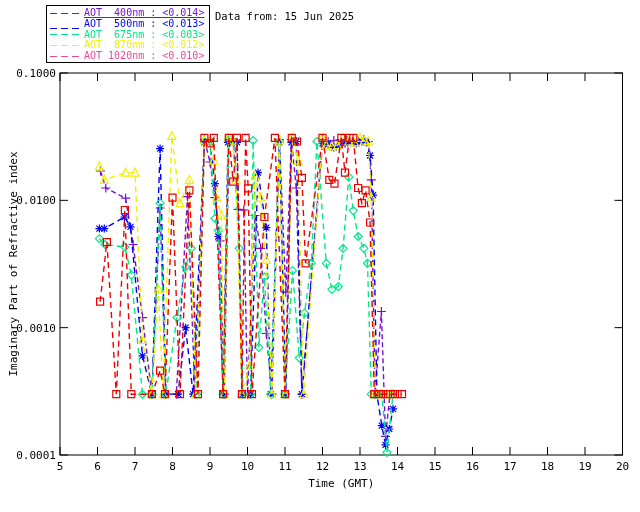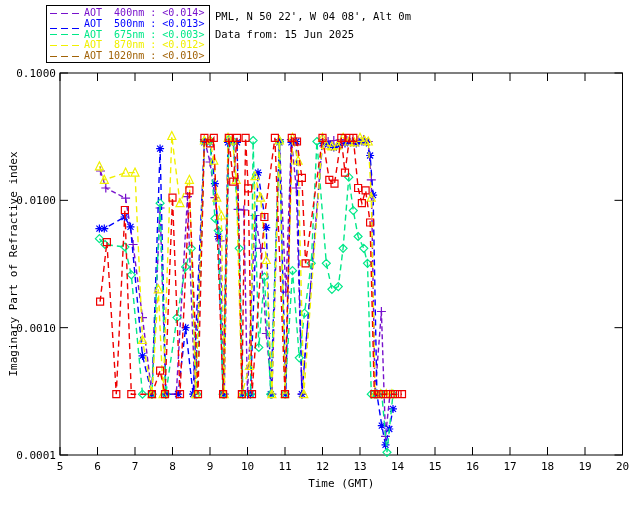--- a/index.html
+++ b/index.html
@@ -112,40 +112,39 @@
         <path d="M99.4 166.3L104.3 179.8L125.6 172.6L135.0 172.6L142.5 340.0L151.9 394.2L158.3 289.3L163.1 394.2L171.8 136.0L180.0 203.2L189.4 179.8L195.7 394.2L204.4 140.5L210.0 140.5L213.8 160.6L216.8 197.6L221.3 215.5L224.3 394.2L228.0 137.8L232.5 140.5L236.2 179.8L241.9 394.2L249.4 366.0L255.0 176.1L260.6 197.6L266.3 260.0L271.9 394.2L279.4 140.5L285.0 394.2L292.5 137.8L298.1 160.6L303.8 394.2L322.5 137.8L326.3 145.4L331.9 146.4L337.5 145.4L343.1 137.8L348.8 141.5L354.4 142.4L360.0 137.8L364.5 140.5L368.3 141.5L371.3 197.6L375.0 394.2L380.6 394.2L386.3 394.2L391.9 394.2" stroke-width="1.4" stroke-dasharray="6,4"></path>
         <path d="M99.4 161.8L103.4 169.8L95.4 169.8ZM104.3 175.3L108.3 183.3L100.3 183.3ZM125.6 168.1L129.6 176.1L121.6 176.1ZM135 168.1L139 176.1L131 176.1ZM142.5 335.5L146.5 343.5L138.5 343.5ZM151.9 389.7L155.9 397.7L147.9 397.7ZM158.3 284.8L162.3 292.8L154.3 292.8ZM163.1 389.7L167.1 397.7L159.1 397.7ZM171.8 131.5L175.8 139.5L167.8 139.5ZM180 198.7L184 206.7L176 206.7ZM189.4 175.3L193.4 183.3L185.4 183.3ZM195.7 389.7L199.7 397.7L191.7 397.7ZM204.4 136L208.4 144L200.4 144ZM210 136L214 144L206 144ZM213.8 156.1L217.8 164.1L209.8 164.1ZM216.8 193.1L220.8 201.1L212.8 201.1ZM221.3 211L225.3 219L217.3 219ZM224.3 389.7L228.3 397.7L220.3 397.7ZM228 133.3L232 141.3L224 141.3ZM232.5 136L236.5 144L228.5 144ZM236.2 175.3L240.2 183.3L232.2 183.3ZM241.9 389.7L245.9 397.7L237.9 397.7ZM249.4 361.5L253.4 369.5L245.4 369.5ZM255 171.6L259 179.6L251 179.6ZM260.6 193.1L264.6 201.1L256.6 201.1ZM266.3 255.5L270.3 263.5L262.3 263.5ZM271.9 389.7L275.9 397.7L267.9 397.7ZM279.4 136L283.4 144L275.4 144ZM285 389.7L289 397.7L281 397.7ZM292.5 133.3L296.5 141.3L288.5 141.3ZM298.1 156.1L302.1 164.1L294.1 164.1ZM303.8 389.7L307.8 397.7L299.8 397.7ZM322.5 133.3L326.5 141.3L318.5 141.3ZM326.3 140.9L330.3 148.9L322.3 148.9ZM331.9 141.9L335.9 149.9L327.9 149.9ZM337.5 140.9L341.5 148.9L333.5 148.9ZM343.1 133.3L347.1 141.3L339.1 141.3ZM348.8 137L352.8 145L344.8 145ZM354.4 137.9L358.4 145.9L350.4 145.9ZM360 133.3L364 141.3L356 141.3ZM364.5 136L368.5 144L360.5 144ZM368.3 137L372.3 145L364.3 145ZM371.3 193.1L375.3 201.1L367.3 201.1ZM375 389.7L379 397.7L371 397.7ZM380.6 389.7L384.6 397.7L376.6 397.7ZM386.3 389.7L390.3 397.7L382.3 397.7ZM391.9 389.7L395.9 397.7L387.9 397.7Z" stroke-width="1.2"></path>
       </g>
       <g stroke="#EE0000" fill="none">
         <path d="M100.1 301.7L106.9 242.1L116.3 394.2L124.9 210.0L131.3 394.2L151.9 394.2L160.1 370.6L165.0 394.2L172.5 197.6L180.0 394.2L189.4 190.3L198.0 394.2L204.4 137.8L210.0 143.4L213.8 137.8L223.1 394.2L228.8 137.8L233.2 181.7L237.0 137.8L241.9 394.2L245.6 137.8L248.2 188.4L252.0 394.2L264.4 217.0L274.9 137.8L285.0 394.2L291.8 137.8L297.0 141.5L301.9 177.9L305.6 263.3L322.5 137.8L329.3 179.8L334.5 183.7L341.3 137.8L345.0 172.6L349.5 137.8L353.3 137.8L358.1 188.0L361.9 203.2L365.6 190.3L370.1 222.5L374.3 394.2L378.8 394.2L383.3 394.2L388.1 394.2L393.0 394.2L397.5 394.2L402.0 394.2" stroke-width="1.4" stroke-dasharray="6,4"></path>
         <path d="M96.6 298.2h7v7h-7ZM103.4 238.6h7v7h-7ZM112.8 390.7h7v7h-7ZM121.4 206.5h7v7h-7ZM127.80000000000001 390.7h7v7h-7ZM148.4 390.7h7v7h-7ZM156.6 367.1h7v7h-7ZM161.5 390.7h7v7h-7ZM169 194.1h7v7h-7ZM176.5 390.7h7v7h-7ZM185.9 186.8h7v7h-7ZM194.5 390.7h7v7h-7ZM200.9 134.3h7v7h-7ZM206.5 139.9h7v7h-7ZM210.3 134.3h7v7h-7ZM219.6 390.7h7v7h-7ZM225.3 134.3h7v7h-7ZM229.7 178.2h7v7h-7ZM233.5 134.3h7v7h-7ZM238.4 390.7h7v7h-7ZM242.1 134.3h7v7h-7ZM244.7 184.9h7v7h-7ZM248.5 390.7h7v7h-7ZM260.9 213.5h7v7h-7ZM271.4 134.3h7v7h-7ZM281.5 390.7h7v7h-7ZM288.3 134.3h7v7h-7ZM293.5 138h7v7h-7ZM298.4 174.4h7v7h-7ZM302.1 259.8h7v7h-7ZM319 134.3h7v7h-7ZM325.8 176.3h7v7h-7ZM331 180.2h7v7h-7ZM337.8 134.3h7v7h-7ZM341.5 169.1h7v7h-7ZM346 134.3h7v7h-7ZM349.8 134.3h7v7h-7ZM354.6 184.5h7v7h-7ZM358.4 199.7h7v7h-7ZM362.1 186.8h7v7h-7ZM366.6 219h7v7h-7ZM370.8 390.7h7v7h-7ZM375.3 390.7h7v7h-7ZM379.8 390.7h7v7h-7ZM384.6 390.7h7v7h-7ZM389.5 390.7h7v7h-7ZM394 390.7h7v7h-7ZM398.5 390.7h7v7h-7Z" stroke-width="1.2"></path>
       </g>
     </svg>
 
   <div class="legend-box">
-    <div class="legend-row" style="color: rgb(119, 17, 204);">
+    <div class="legend-row" style="color: rgb(119, 17, 204); text-decoration: underline;">
       <span class="legend-swatch"></span>
       <span class="legend-label">AOT  400nm : &lt;0.014&gt;</span>
     </div>
     <div class="legend-row" style="color: rgb(0, 0, 255); align-items: flex-end;">
       <span class="legend-swatch"></span>
       <span class="legend-label">AOT  500nm : &lt;0.013&gt;</span>
     </div>
     <div class="legend-row" style="color: rgb(0, 232, 136); text-align: right;">
       <span class="legend-swatch"></span>
       <span class="legend-label">AOT  675nm : &lt;0.003&gt;</span>
     </div>
     <div class="legend-row" style="color: rgb(240, 240, 0); text-align: right;">
       <span class="legend-swatch"></span>
       <span class="legend-label">AOT  870nm : &lt;0.012&gt;</span>
     </div>
-    <div class="legend-row" style="color: #a16207;">
+    <div class="legend-row" style="color: #ec4899;">
       <span class="legend-swatch"></span>
       <span class="legend-label">AOT 1020nm : &lt;0.010&gt;</span>
     </div>
   </div>
 
   <div class="header-block">
-    <div class="header-line">PML, N 50 22', W 04 08', Alt 0m</div>
     <div class="header-line">Data from: 15 Jun 2025</div>
   </div>
 
 </div>
 
 </body></html>

